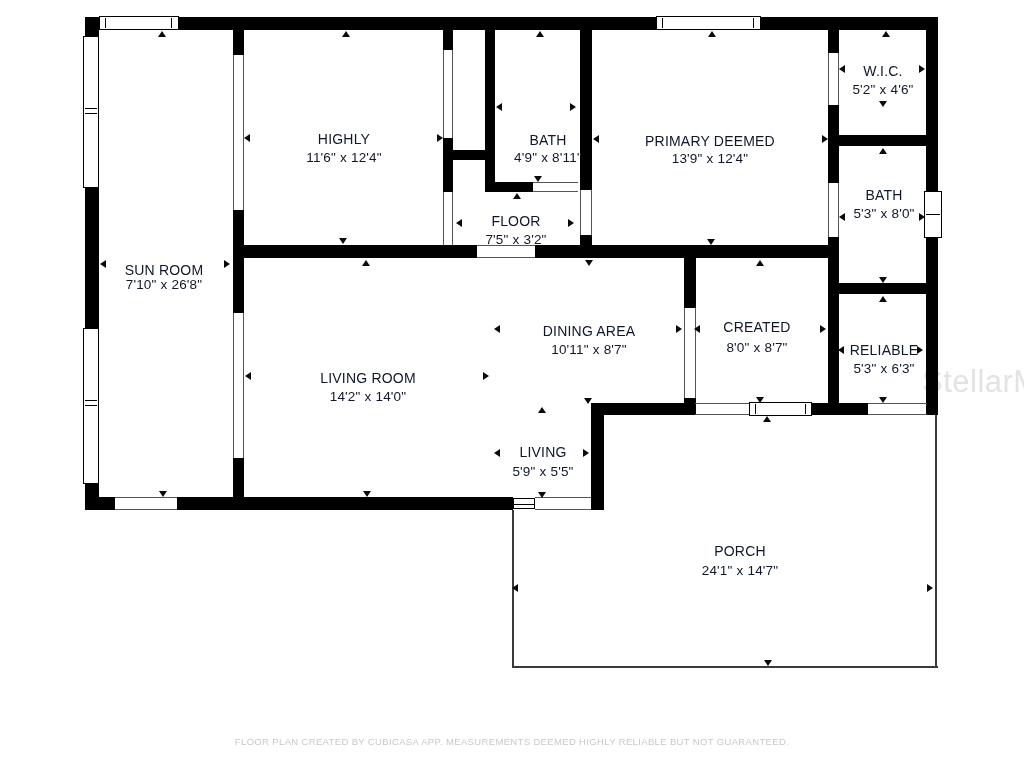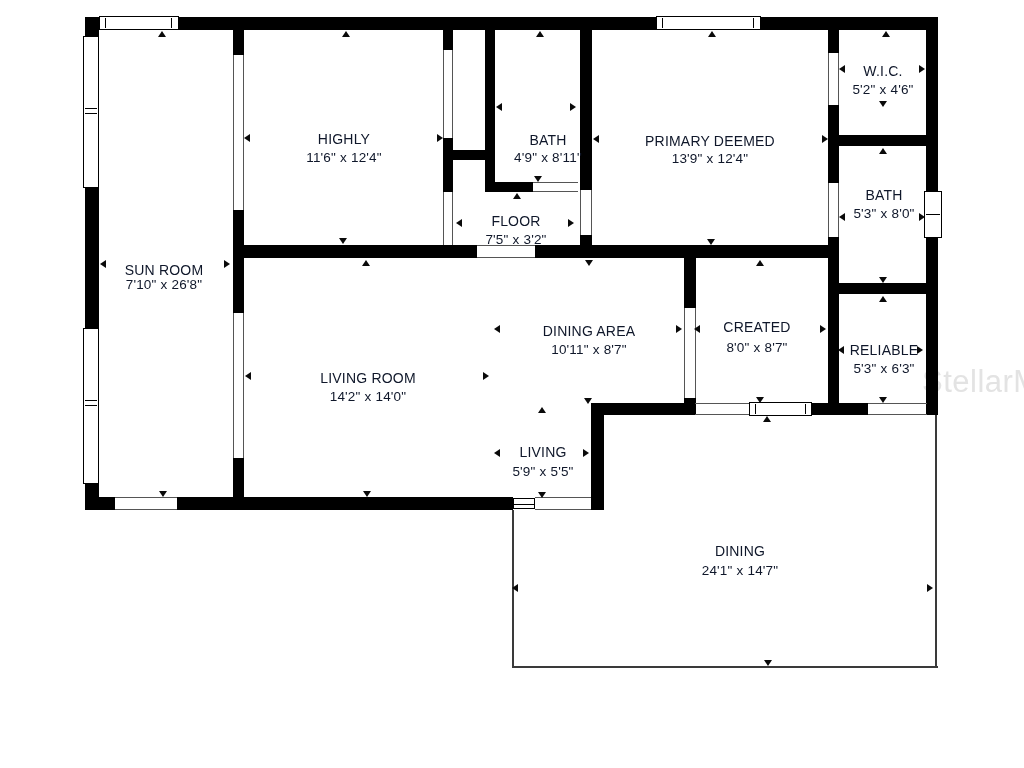--- a/index.html
+++ b/index.html
@@ -20,20 +20,21 @@
   .room-name{font-size:14px;}
   .room-dims{font-size:13.5px;}
   #footer{position:absolute;left:0;top:736px;width:100%;text-align:center;font-size:9.5px;letter-spacing:0.35px;color:#c8c8c8;z-index:6;font-family:"Liberation Sans",sans-serif;}
   #watermark{position:absolute;left:922px;top:364px;font-size:31px;letter-spacing:0.5px;color:#e3e3e3;z-index:0;white-space:nowrap;font-family:"Liberation Sans",sans-serif;}
 </style>
 </head>
 <body>
 
 <div id="plan">
   <div id="watermark">StellarMLS</div>
+  <div id="footer">FLOOR PLAN CREATED BY CUBICASA APP. MEASUREMENTS DEEMED HIGHLY RELIABLE BUT NOT GUARANTEED.</div>
 <div class="wall" style="left: 85px; top: 17px; width: 853px; height: 13px;"></div>
     <div class="wall" style="left: 85px; top: 17px; width: 14px; height: 493px;"></div>
     <div class="wall" style="left: 926px; top: 17px; width: 12px; height: 398px;"></div>
     <div class="wall" style="left: 85px; top: 497px; width: 30px; height: 13px;"></div>
     <div class="wall" style="left: 177px; top: 497px; width: 336px; height: 13px;"></div>
     <div class="wall" style="left: 591px; top: 403px; width: 13px; height: 107px;"></div>
     <div class="wall" style="left: 591px; top: 403px; width: 104px; height: 12px;"></div>
     <div class="wall" style="left: 810px; top: 403px; width: 58px; height: 12px;"></div>
     <div class="wall" style="left: 233px; top: 28px; width: 11px; height: 27px;"></div>
     <div class="wall" style="left: 233px; top: 210px; width: 11px; height: 103px;"></div>
@@ -173,15 +174,15 @@
     <div class="room-name" style="left: 368px; top: 378px;">LIVING ROOM</div>
     <div class="room-dims" style="left: 368px; top: 396px;">14'2" x 14'0"</div>
     <div class="room-name" style="left: 589px; top: 331px;">DINING AREA</div>
     <div class="room-dims" style="left: 589px; top: 349px;">10'11" x 8'7"</div>
     <div class="room-name" style="left: 757px; top: 327px;">CREATED</div>
     <div class="room-dims" style="left: 757px; top: 347px;">8'0" x 8'7"</div>
     <div class="room-name" style="left: 884px; top: 350px;">RELIABLE</div>
     <div class="room-dims" style="left: 884px; top: 368px;">5'3" x 6'3"</div>
     <div class="room-name" style="left: 543px; top: 452px;">LIVING</div>
     <div class="room-dims" style="left: 543px; top: 471px;">5'9" x 5'5"</div>
-    <div class="room-name" style="left: 740px; top: 551px;">DINING</div>
+    <div class="room-name" style="left: 740px; top: 551px;">PORCH</div>
     <div class="room-dims" style="left: 740px; top: 570px;">24'1" x 14'7"</div>
   </div>
 
 </body></html>

